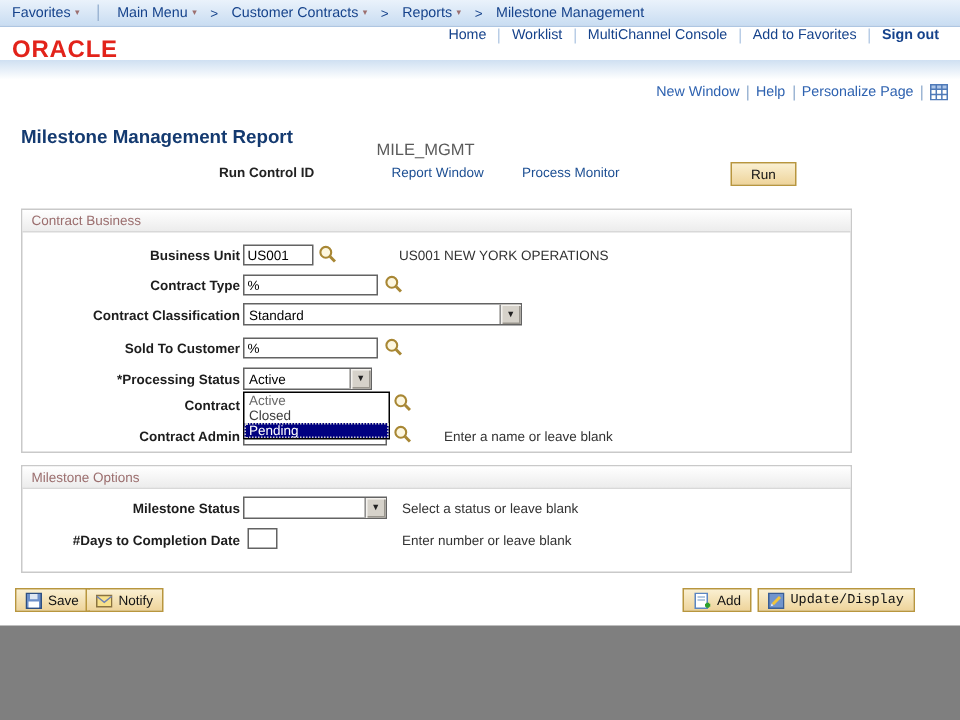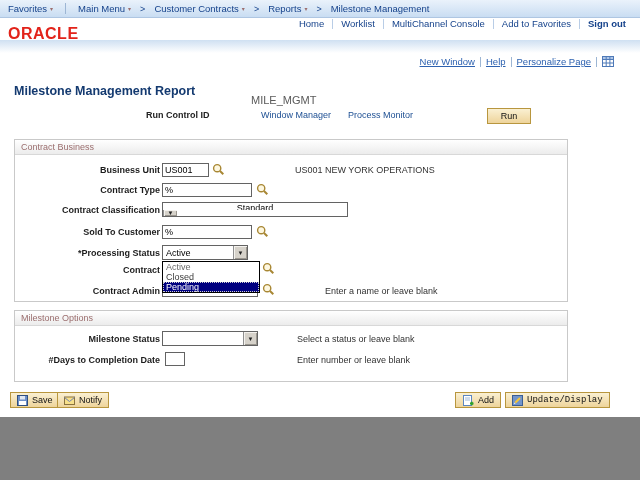--- a/index.html
+++ b/index.html
@@ -20,22 +20,22 @@
     font-size:9.5px;color:#15428b;}
   .nav-link{padding:0 8px;cursor:pointer;white-space:nowrap;}
   .nav-link.bold{font-weight:bold;}
   .nav-div{width:1px;height:10px;background:#b9cde6;}
   .logo{position:absolute;left:8px;top:25px;font-size:16px;font-weight:bold;color:#e2231a;
     letter-spacing:.5px;}
   .headerband{position:absolute;top:40px;left:0;width:640px;height:13px;
     background:linear-gradient(#cfe0f2,#ffffff);}
 
   
-  .pagebar{position:absolute;top:56px;right:26px;display:flex;align-items:center;gap:5px;
-    font-size:9.5px;color:#2e62b0;text-decoration:underline;}
+  .pagebar{position:absolute;top:56px;right:8px;display:flex;align-items:center;gap:5px;
+    font-size:9.5px;color:#2e62b0;}
   .pagebar .plink{cursor:pointer;white-space:nowrap;}
   .pb-div{width:1px;height:10px;background:#9db6d4;}
 
   
   .page-title{position:absolute;left:14px;top:84px;font-size:12.5px;font-weight:bold;color:#143a70;}
   .rc-label{position:absolute;left:146px;top:110px;font-size:9px;font-weight:bold;color:#222;}
   .rc-value{position:absolute;left:219px;top:94px;font-size:11px;color:#5a5a5a;margin-left:32px;}
   .rc-link1{position:absolute;left:261px;top:110px;font-size:9px;color:#1d4f93;cursor:pointer;}
   .rc-link2{position:absolute;left:348px;top:110px;font-size:9px;color:#1d4f93;cursor:pointer;}
 
@@ -49,21 +49,21 @@
   .gbox-contract{top:139px;height:163px;}
   .gbox-milestone{top:310px;height:72px;}
   .ghead{height:14px;background:linear-gradient(#ffffff,#ececec);border-bottom:1px solid #d8d8d8;
     font-size:9px;color:#9b6e6e;line-height:14px;padding-left:6px;}
 
   .lbl{position:absolute;left:20px;width:140px;text-align:right;font-size:9px;font-weight:bold;
     color:#1d1d1d;line-height:14px;white-space:nowrap;}
   .inp{position:absolute;height:14px;border:1px solid #636363;font-size:9px;padding:0 2px;
     box-sizing:border-box;background:#fff;font-family:inherit;color:#000;}
   .mag{position:absolute;width:13px;height:13px;cursor:pointer;}
-  .hint{position:absolute;font-size:9px;color:#333;line-height:14px;white-space:nowrap;margin-left:29px;}
+  .hint{position:absolute;font-size:9px;color:#333;line-height:14px;white-space:nowrap;}
 
   .sel{position:absolute;height:15px;border:1px solid #636363;background:#fff;font-size:9px;
     display:flex;align-items:center;box-sizing:border-box;cursor:pointer;}
   .sel .txt{flex:1;padding:0 3px;white-space:nowrap;overflow:hidden;color:#000;}
   .sel .arrowbtn{width:13px;align-self:stretch;background:#d6d2ca;border-left:1px solid #8f8f8f;
     display:flex;align-items:center;justify-content:center;font-size:6px;color:#222;
     box-shadow:inset 1px 1px 0 #f4f2ee, inset -1px -1px 0 #9a968e;}
 
   .ddlist{position:absolute;left:162px;top:261px;width:96px;background:#fff;
     border:1px solid #000;z-index:6;font-size:9px;}
@@ -140,21 +140,21 @@
         <line x1="4.2" y1="0.5" x2="4.2" y2="10.5" stroke="#4f7ab8"></line>
         <line x1="7.9" y1="0.5" x2="7.9" y2="10.5" stroke="#4f7ab8"></line>
         <line x1="0.5" y1="7" x2="11.5" y2="7" stroke="#4f7ab8"></line>
       </svg>
     </span>
   </div>
 
   <div class="page-title">Milestone Management Report</div>
   <div class="rc-label">Run Control ID</div>
   <div class="rc-value">MILE_MGMT</div>
-  <div class="rc-link1">Window Manager</div>
+  <div class="rc-link1">Report Window</div>
   <div class="rc-link2">Process Monitor</div>
   <button class="btn run-btn">Run</button>
 
   <div class="gbox gbox-contract">
     <div class="ghead">Contract Business</div>
   </div>
 
   <div class="lbl" style="top:163px;">Business Unit</div>
   <input class="inp" style="left: 162px; top: 163px; width: 47px;" value="US001">
   <span class="mag" style="left:212px;top:163px;">
@@ -168,21 +168,21 @@
   <div class="lbl" style="top:183px;">Contract Type</div>
   <input class="inp" style="left: 162px; top: 183px; width: 90px;" value="%">
   <span class="mag" style="left:256px;top:183px;">
     <svg width="13" height="13" viewBox="0 0 13 13">
       <circle cx="5.2" cy="5.2" r="3.6" fill="#fdf7e0" stroke="#a88734" stroke-width="1.4"></circle>
       <line x1="8" y1="8" x2="11.3" y2="11.3" stroke="#a88734" stroke-width="2"></line>
     </svg>
   </span>
 
   <div class="lbl" style="top:203px;">Contract Classification</div>
-  <div class="sel" style="left:162px;top:202px;width:186px;flex-direction:column;">
+  <div class="sel" style="left:162px;top:202px;width:186px;">
     <span class="txt">Standard</span>
     <span class="arrowbtn">▼</span>
   </div>
 
   <div class="lbl" style="top:225px;">Sold To Customer</div>
   <input class="inp" style="left: 162px; top: 225px; width: 90px;" value="%">
   <span class="mag" style="left:256px;top:225px;">
     <svg width="13" height="13" viewBox="0 0 13 13">
       <circle cx="5.2" cy="5.2" r="3.6" fill="#fdf7e0" stroke="#a88734" stroke-width="1.4"></circle>
       <line x1="8" y1="8" x2="11.3" y2="11.3" stroke="#a88734" stroke-width="2"></line>

